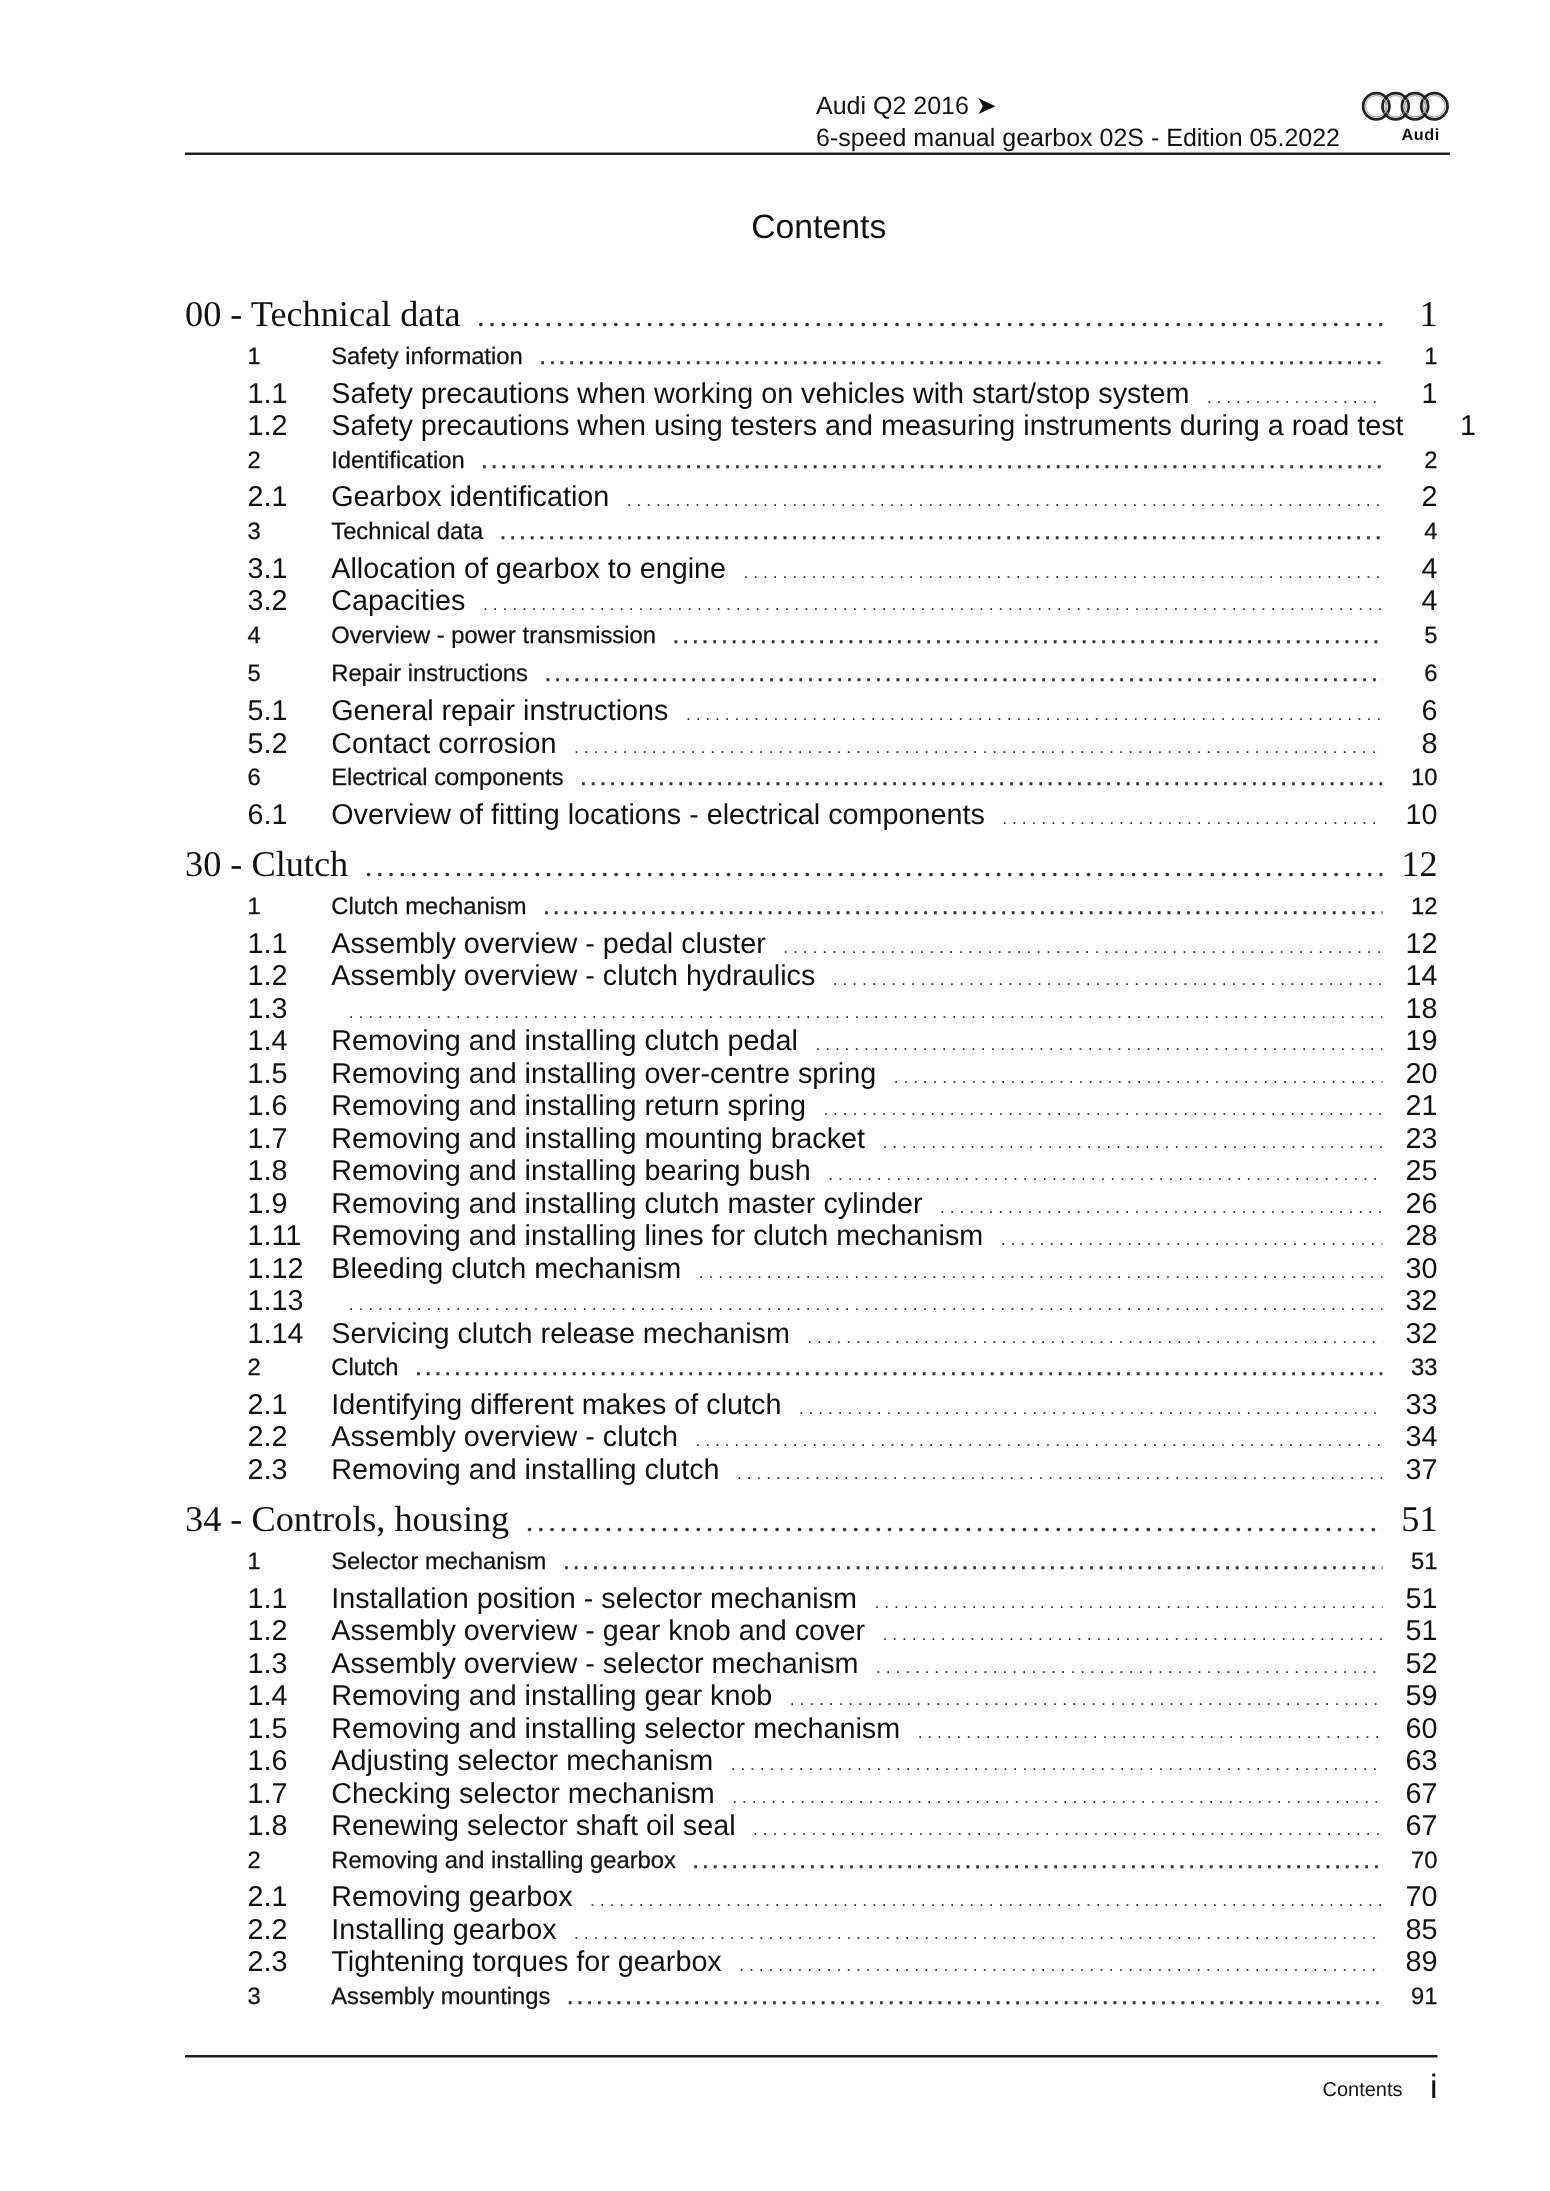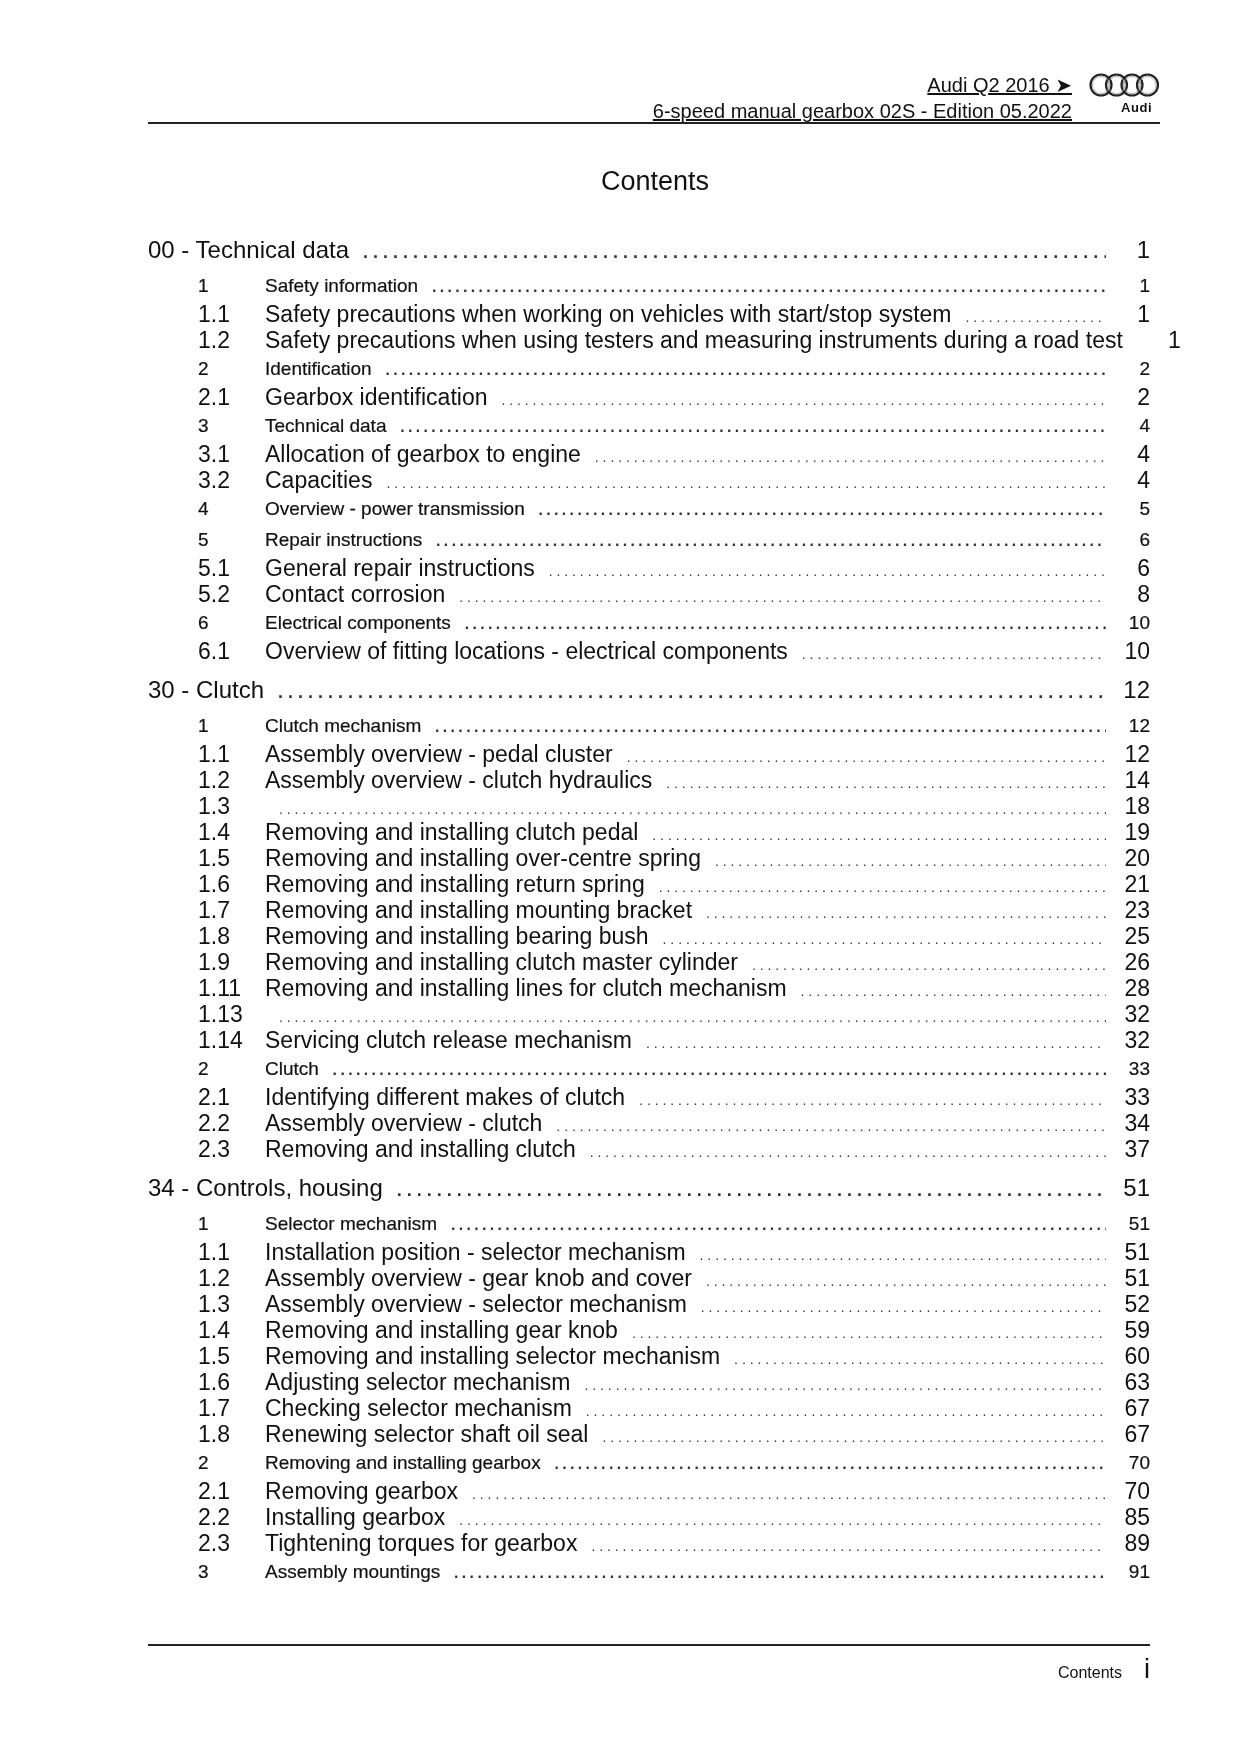--- a/index.html
+++ b/index.html
@@ -1,32 +1,32 @@
 <!DOCTYPE html>
 <html><head>
 <meta charset="utf-8">
 <style>
   html, body { margin:0; padding:0; background:#ffffff; }
   body { width:1240px; height:1753px; position:relative; overflow:hidden;
          font-family:"Liberation Sans", sans-serif; color:#111; }
   .header { position:absolute; left:148px; top:0; width:1012px; height:124px; }
-  .header-text { position:absolute; right:88px; top:72px; text-align:right; font-size:20px; line-height:26px; color:#111;text-decoration:underline; }
+  .header-text { position:absolute; right:88px; top:72px; font-size:20px; line-height:26px; color:#111; }
   .header-line { position:absolute; left:0; right:0; top:122px; height:2px; background:#222; }
   .logo { position:absolute; right:0; top:72px; width:72px; height:46px; }
   .logo svg { display:block; }
   .logo-word { position:absolute; right:8px; top:28px; font-weight:bold; font-size:13px; letter-spacing:0.5px; color:#111; }
   .title { position:absolute; top:166px; left:0; width:1310px; text-align:center; font-size:27px; color:#111; }
   .toc { position:absolute; left:148px; top:236px; width:1002px; }
   .row { display:flex; align-items:baseline; white-space:nowrap; }
   .row .num { flex:0 0 auto; }
   .row .lbl { flex:0 0 auto; }
   .row .dots { flex:1 1 auto; overflow:hidden; margin:0 14px 0 14px; color:#333; letter-spacing:5.4px; font-size:14px; }
   .row .dots::before { content:". . . . . . . . . . . . . . . . . . . . . . . . . . . . . . . . . . . . . . . . . . . . . . . . . . . . . . . . . . . . . . . . . . . . . . . . . . . . . . . . . . . . . . . . . . . . . . . . . . . . . . . . . . . . . . . . . . . . . . . . . . . . . . . . . . . . . . . . . . . . . . . . . . . . . . . . . . . . . . . . . . . . . . . . . . . . ."; letter-spacing:0; }
   .row .pg { flex:0 0 auto; text-align:right; min-width:30px; }
-  .chapter { font-size:24px; height:34px; margin-top:12px; }
+  .chapter { font-size:29px; height:34px; margin-top:12px;font-family:Liberation Serif, serif; }
   .chapter:first-child { margin-top:0; }
   .chapter .dots { font-size:18px; font-weight:bold; }
   .sec { font-size:19px; height:26px; margin-top:5px; padding-left:50px; font-weight:bold; -webkit-text-stroke:0.2px #111; font-weight:normal; }
   .sub { font-size:23px; height:26px; padding-left:50px; }
   .sec .num, .sub .num { width:67px; }
   .sec .dots { font-weight:bold; }
   .footer-line { position:absolute; left:148px; top:1644px; width:1002px; height:2px; background:#222; }
   .footer-page { position:absolute; right:90px; top:1654px; font-size:27px; }
   .footer-label { position:absolute; right:118px; top:1664px; font-size:16px; }
 </style>
@@ -214,20 +214,26 @@
       <span class="dots"></span>
       <span class="pg">26</span>
     </div>
     <div class="row sub">
       <span class="num">1.11</span>
       <span class="lbl">Removing and installing lines for clutch mechanism</span>
       <span class="dots"></span>
       <span class="pg">28</span>
     </div>
     <div class="row sub">
+      <span class="num">1.12</span>
+      <span class="lbl">Bleeding clutch mechanism</span>
+      <span class="dots"></span>
+      <span class="pg">30</span>
+    </div>
+    <div class="row sub">
       <span class="num">1.13</span>
       <span class="dots"></span>
       <span class="pg">32</span>
     </div>
     <div class="row sub">
       <span class="num">1.14</span>
       <span class="lbl">Servicing clutch release mechanism</span>
       <span class="dots"></span>
       <span class="pg">32</span>
     </div>

